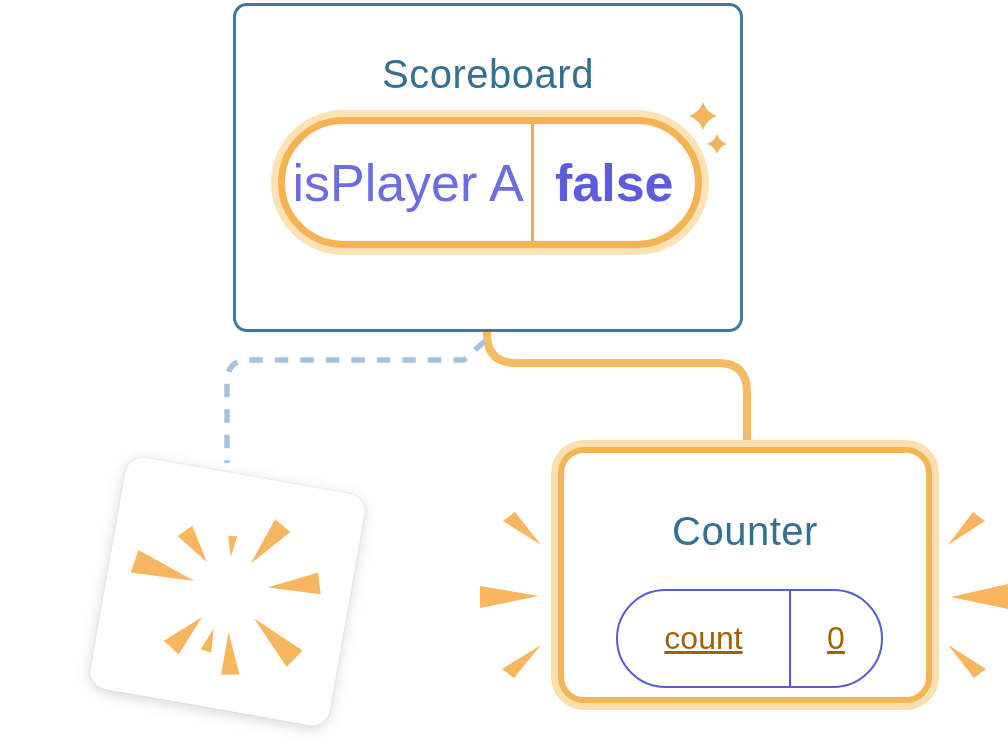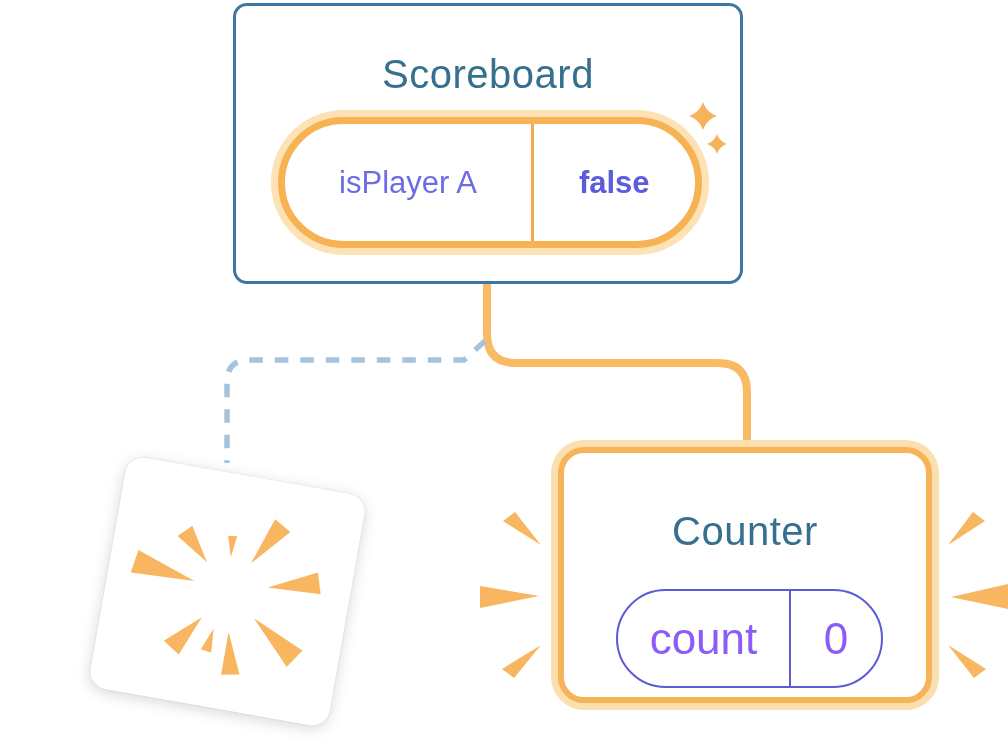--- a/index.html
+++ b/index.html
@@ -18,21 +18,21 @@
     position: absolute;
     left: 0; top: 0;
     width: 1008px; height: 750px;
     z-index: 1;
   }
 
   
   .scoreboard-card {
     position: absolute;
     left: 233px; top: 3px;
-    width: 510px; height: 281px;
+    width: 510px; height: 329px;
     background: #ffffff;
     border: 3.5px solid #3B79A2;
     border-radius: 14px;
     z-index: 2;
   }
   .card-title {
     position: absolute;
     left: 0; right: 0;
     text-align: center;
     font-size: 40px;
@@ -51,21 +51,21 @@
     border-radius: 999px;
     box-shadow: 0 0 0 7px #FCE2B5;
     display: flex;
     align-items: stretch;
     overflow: hidden;
   }
   .state-pill-highlighted .cell {
     display: flex;
     align-items: center;
     justify-content: center;
-    font-size: 31px;
+    font-size: 52px;
   }
   .state-pill-highlighted .cell.name {
     width: 60%;
     color: #6C6CE3;
   }
   .state-pill-highlighted .divider {
     width: 2.5px;
     background: #F2AC4F;
   }
   .state-pill-highlighted .cell.value {
@@ -102,22 +102,23 @@
     border: 2px solid #5B5BD6;
     border-radius: 999px;
     display: flex;
     align-items: stretch;
     overflow: hidden;
   }
   .state-pill-plain .cell {
     display: flex;
     align-items: center;
     justify-content: center;
-    font-size: 44px;
-    color: #8b5cf6;
+    font-size: 32px;
+    color: #a16207;
+    text-decoration: underline;
   }
   .state-pill-plain .cell.name { width: 65%; }
   .state-pill-plain .divider { width: 2px; background: #5B5BD6; }
   .state-pill-plain .cell.value { flex: 1; }
 
   
   .destroyed-card {
     position: absolute;
     left: 106px; top: 474px;
     width: 243px; height: 235px;

